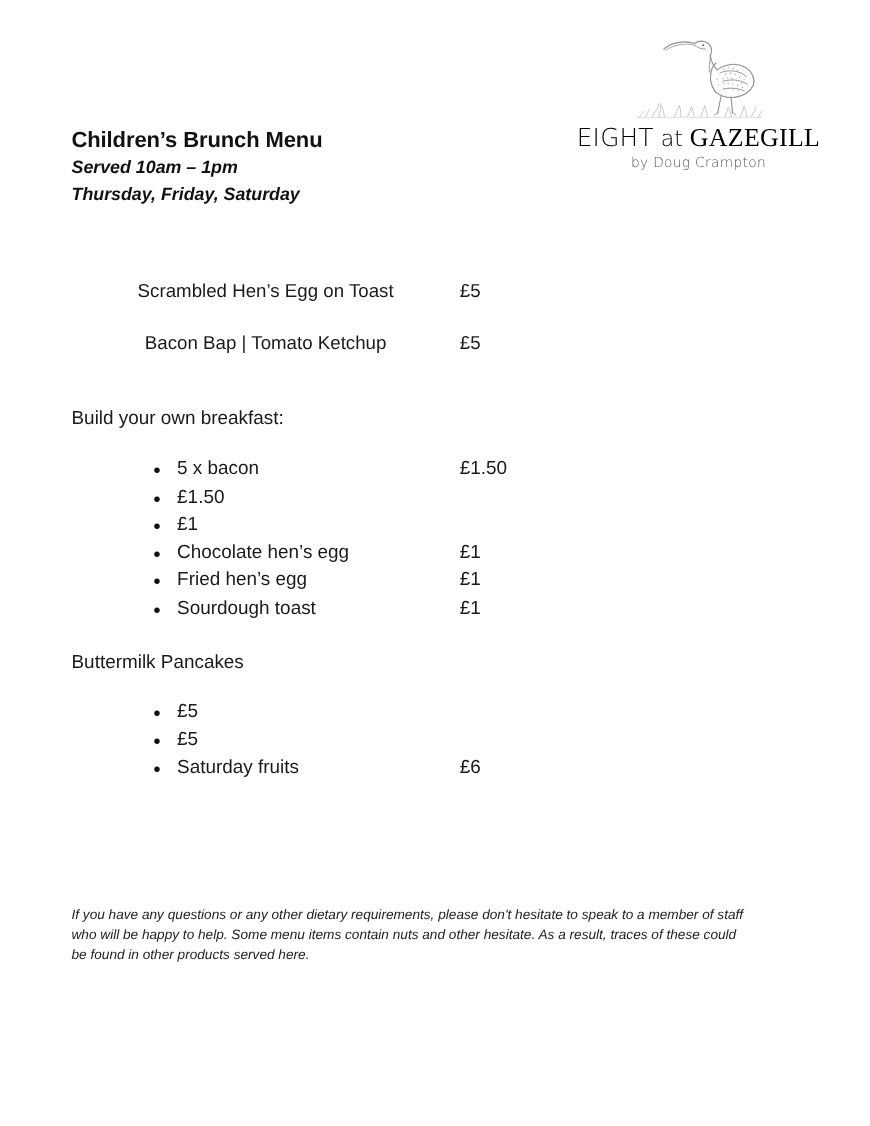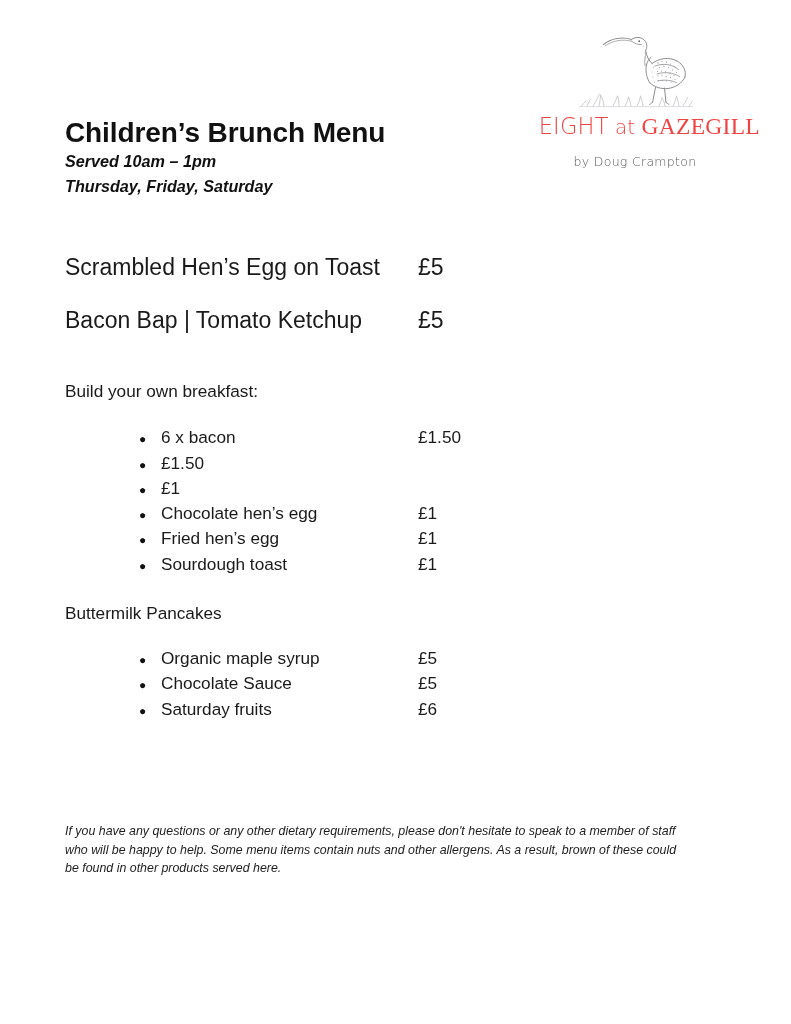--- a/index.html
+++ b/index.html
@@ -34,59 +34,58 @@
     display: block;
     margin: 0 auto;
     width: 124px;
     height: 88px;
   }
   .logo-wordmark {
     margin-top: 4px;
     font-size: 22.5px;
     letter-spacing: 0.4px;
     white-space: nowrap;
-    color: #ef4444;
+    color: #000000;
     line-height: 1.1;
-    text-align: right;
   }
   .logo-eight {
     font-family: "DejaVu Sans", sans-serif;
     font-weight: 300;
     letter-spacing: 0.2px;
   }
   .logo-at {
     font-family: "DejaVu Sans", sans-serif;
     font-weight: 300;
     font-size: 20px;
     letter-spacing: 0;
   }
   .logo-gazegill {
     font-family: "Liberation Serif", serif;
     font-weight: 400;
     font-size: 23.5px;
     letter-spacing: 0.3px;
   }
   .logo-byline {
-    margin-top: 14px;
+    margin-top: 0;
     font-family: "DejaVu Sans", sans-serif;
     font-weight: 300;
     font-size: 12.5px;
     color: #5a5a5a;
     letter-spacing: 0.3px;
   }
 
   
   .title-block {
     position: absolute;
     top: 117px;
     left: 65px;
     width: 420px;
   }
   .doc-title {
-    font-size: 28px;
+    font-size: 20px;
     font-weight: bold;
     letter-spacing: -0.1px;
     line-height: 1.12;
     margin: 0;
     color: #111111;
   }
   .doc-subtitle {
     font-size: 16.2px;
     font-weight: bold;
     line-height: 1.42;
@@ -109,23 +108,24 @@
   }
   .row .name {
     width: 353px;
     flex: 0 0 353px;
   }
   .row .price {
     flex: 0 0 auto;
   }
 
   .top-item {
-    font-size: 23px;
+    font-size: 17px;
     line-height: 1.0;
     margin-bottom: 29.5px;
+    text-align: center;
   }
 
   .section-heading {
     font-size: 17.2px;
     line-height: 1.0;
   }
 
   .bullet-list {
     list-style: none;
     margin: 0;
@@ -284,21 +284,21 @@
     </div>
 
     <div class="gap-before-build"></div>
 
     <div class="section-heading">Build your own breakfast:</div>
     <div class="gap-after-heading"></div>
 
     <ul class="bullet-list">
       <li>
         <span class="bullet">●</span>
-        <span class="name">6 x bacon</span>
+        <span class="name">5 x bacon</span>
         <span class="price">£1.50</span>
       </li>
       <li>
         <span class="bullet">●</span>
         <span class="price">£1.50</span>
       </li>
       <li>
         <span class="bullet">●</span>
         <span class="price">£1</span>
       </li>
@@ -320,31 +320,29 @@
     </ul>
 
     <div class="gap-build-to-panc"></div>
 
     <div class="section-heading">Buttermilk Pancakes</div>
     <div class="gap-panc-to-list"></div>
 
     <ul class="bullet-list">
       <li>
         <span class="bullet">●</span>
-        <span class="name">Organic maple syrup</span>
         <span class="price">£5</span>
       </li>
       <li>
         <span class="bullet">●</span>
-        <span class="name">Chocolate Sauce</span>
         <span class="price">£5</span>
       </li>
       <li>
         <span class="bullet">●</span>
         <span class="name">Saturday fruits</span>
         <span class="price">£6</span>
       </li>
     </ul>
   </div>
 
-  <div class="footer-note">If you have any questions or any other dietary requirements, please don't hesitate to speak to a member of staff who will be happy to help. Some menu items contain nuts and other allergens. As a result, brown of these could be found in other products served here.</div>
+  <div class="footer-note">If you have any questions or any other dietary requirements, please don't hesitate to speak to a member of staff who will be happy to help. Some menu items contain nuts and other hesitate. As a result, traces of these could be found in other products served here.</div>
 
 </div>
 
 </body></html>

